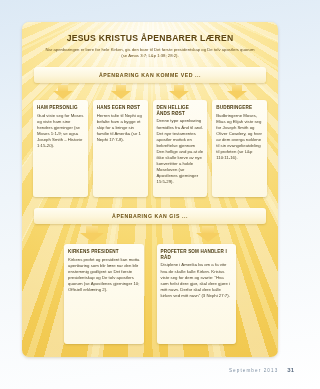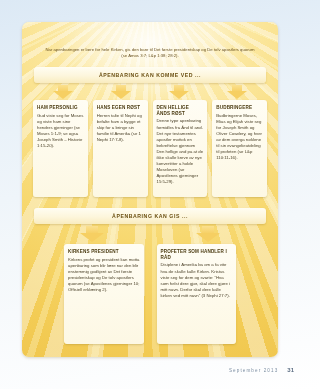--- a/index.html
+++ b/index.html
@@ -220,20 +220,21 @@
 </head>
 <body>
 
 <div id="poster">
   <div id="rays"></div>
   <div id="rays2"></div>
   <div id="glow"></div>
 
   <div class="content">
 
+    <div class="poster-title">JESUS KRISTUS ÅPENBARER LÆREN</div>
     <div class="poster-sub">Når åpenbaringen er lære for hele Kirken, gis den bare til Det første presidentskap og De tolv apostlers quorum (se Amos 3:7; L&amp;p 1:38; 28:2).</div>
 
     <div class="banner" id="banner-1">
       <span>ÅPENBARING KAN KOMME VED ...</span>
     </div>
 
     <div class="arrow-row" id="arrow-row-1">
       <div class="arrow">
           <div class="shaft"></div>
           <div class="head"></div>

